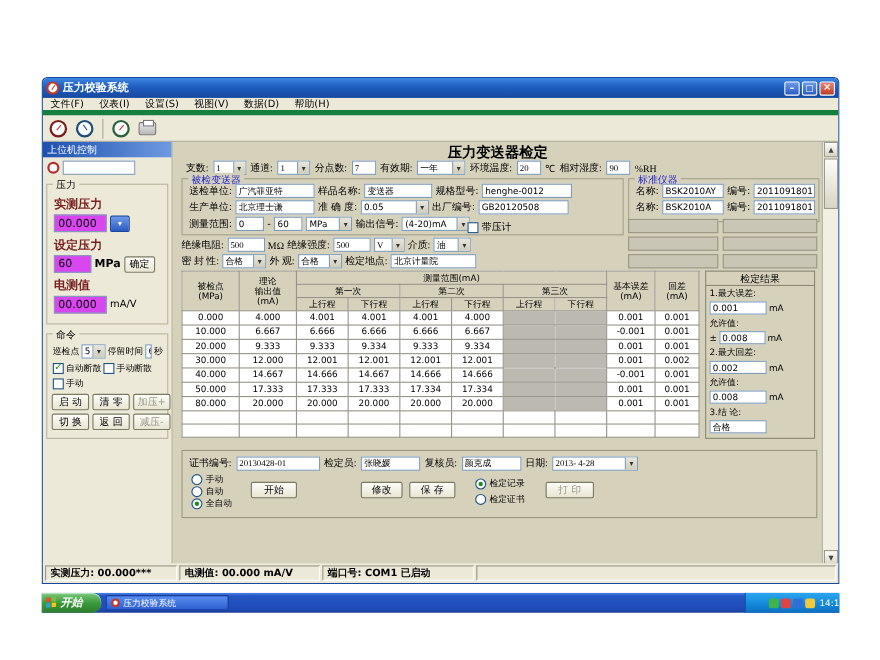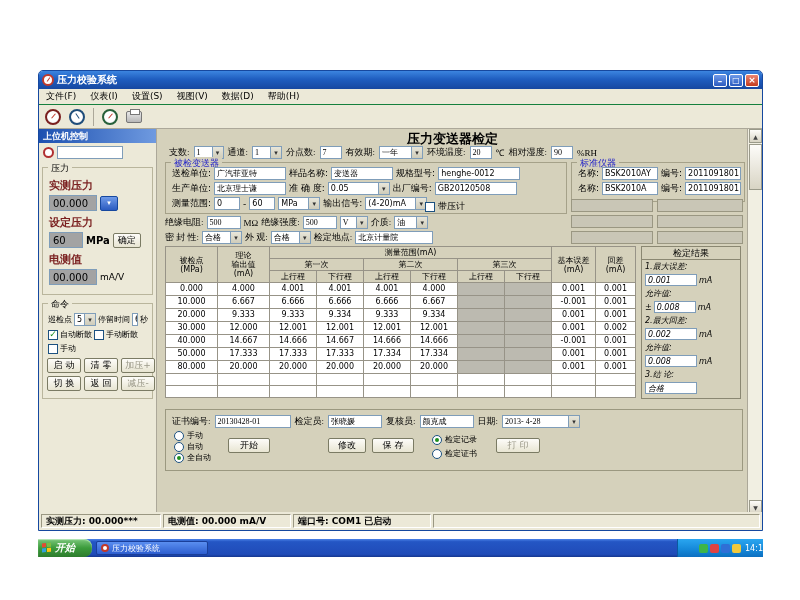--- a/index.html
+++ b/index.html
@@ -11,46 +11,46 @@
   .window{position:absolute;left:0;top:0;width:725px;height:461px;background:#ece9d8;border:1px solid #16489f;border-radius:5px 5px 0 0;}
   .titlebar{height:18px;background:linear-gradient(180deg,#3c85e0 0%,#1f5ec0 45%,#1748a0 100%);border-radius:4px 4px 0 0;display:flex;align-items:center;padding:0 3px;color:#fff;font-size:10px;font-weight:bold;}
   .titlebar .ticon{width:12px;height:12px;margin-right:3px;border-radius:50%;background:#fff;border:2px solid #c0392b;position:relative;}
   .titlebar .ticon::after{content:"";position:absolute;left:4px;top:1px;width:1px;height:5px;background:#c0392b;transform:rotate(35deg);}
   .titlebar .tspacer{flex:1;}
   .wbtn{width:14px;height:13px;margin-left:2px;border-radius:2px;border:1px solid #fff;display:flex;align-items:center;justify-content:center;color:#fff;font-size:9px;line-height:9px;background:linear-gradient(180deg,#6f9ae8,#2b5bc0);}
   .wbtn.close{background:linear-gradient(180deg,#ec8572,#c33c1e);}
   .wbtn.min::after{content:"–";margin-top:3px;}
   .wbtn.max::after{content:"□";font-size:8px;}
   .wbtn.close::after{content:"×";}
-  .menubar{height:16px;background:#ece9d8;display:flex;align-items:center;font-size:9px;border-bottom:1px solid #15803d;}
+  .menubar{height:16px;background:#ece9d8;display:flex;align-items:center;font-size:9px;border-bottom:5px solid #15803d;}
   .mi{padding:1px 7px;cursor:default;}
   .toolbar{height:24px;background:#ece9d8;border-bottom:1px solid #aca899;display:flex;align-items:center;padding:0 4px;gap:4px;}
   .tbicon{width:20px;height:20px;display:flex;align-items:center;justify-content:center;}
   .gauge{width:16px;height:16px;border-radius:50%;background:radial-gradient(circle at 50% 45%,#fff 55%,#d9d9d9 100%);border:2px solid #7a1f1f;position:relative;}
   .gauge::after{content:"";position:absolute;left:6px;top:2px;width:1px;height:6px;background:#c0392b;transform:rotate(40deg);}
   .gauge.blue{border-color:#1f4d7a;}
   .gauge.blue::after{background:#1f4d7a;transform:rotate(-35deg);}
   .gauge.green{border-color:#27613a;}
   .tbsep{width:1px;height:18px;background:#aca899;margin:0 2px;}
   .printer{width:16px;height:12px;background:linear-gradient(#e8e8e8,#b8b8b8);border:1px solid #777;border-radius:2px;position:relative;}
   .printer::after{content:"";position:absolute;left:3px;top:-3px;width:8px;height:4px;background:#fff;border:1px solid #777;}
 
   .contentrow{position:absolute;left:0;top:58px;right:0;height:385px;display:flex;}
 
   
   .leftpanel{width:118px;background:#ece9d8;border-right:1px solid #aca899;position:relative;font-size:9px;}
-  .lp-header{height:14px;background:linear-gradient(90deg,#1c50b0,#6f9ae0);color:#fff;font-size:9px;font-weight:bold;display:flex;align-items:center;padding:0 4px;}
+  .lp-header{height:14px;background:linear-gradient(90deg,#1c50b0,#6f9ae0);color:#fff;font-size:9px;font-weight:normal;display:flex;align-items:center;padding:0 4px;}
   .lp-top{padding:3px 4px 0 4px;display:flex;align-items:center;gap:3px;}
   .panel-icon{width:11px;height:11px;border-radius:50%;background:#fff;border:2px solid #b03030;flex:0 0 auto;}
   .lp-travel{padding:3px 4px 2px 6px;display:flex;align-items:center;gap:4px;}
   .group{border:1px solid #b9b59c;margin:8px 3px 0 3px;position:relative;padding:8px 4px 5px 4px;}
   .group-title{position:absolute;top:-6px;left:5px;background:#ece9d8;padding:0 3px;font-size:9px;}
   .maroon{color:#7a1f1f;font-weight:bold;font-size:11px;margin:2px 0 2px 2px;}
   .vrow{display:flex;align-items:center;gap:3px;margin:1px 0 4px 2px;}
-  .bigbox{display:inline-flex;align-items:center;background:#a3a3a3;border:1px solid #7f9db9;height:16px;padding:0 3px;font-size:10px;min-width:48px;}
+  .bigbox{display:inline-flex;align-items:center;background:#d946ef;border:1px solid #7f9db9;height:16px;padding:0 3px;font-size:10px;min-width:48px;}
   .bluebtn{width:18px;height:15px;background:linear-gradient(180deg,#6f9ae8,#2b5bc0);border:1px solid #16489f;border-radius:2px;display:flex;align-items:center;justify-content:center;}
   .bluebtn::after{content:"▾";color:#fff;font-size:7px;}
   .unit{font-size:10px;font-weight:bold;}
   .btn{display:inline-flex;align-items:center;justify-content:center;background:linear-gradient(180deg,#fdfcf9,#e8e5d2);border:1px solid #7b7b64;border-radius:2px;font-size:9px;height:15px;padding:0 4px;cursor:default;}
   .btn.dis{color:#9a9888;}
   .cmdrow{display:flex;align-items:center;gap:2px;margin:1px 0 3px 1px;font-size:8px;white-space:nowrap;text-align:center;}
   .cb{width:10px;height:10px;border:1px solid #1c5180;background:#fff;display:inline-flex;align-items:center;justify-content:center;font-size:9px;line-height:9px;color:#1e8f1e;flex:0 0 auto;}
   .cb.checked::after{content:"✓";}
   .btngrid{display:grid;grid-template-columns:repeat(3,34px);gap:3px;margin:4px 0 2px 0;}
   .btngrid .btn{padding:0;}
@@ -79,21 +79,21 @@
   #tablewrap{position:absolute;left:8px;top:117px;width:471px;}
   table.grid{border-collapse:collapse;table-layout:fixed;background:#fff;width:470px;}
   .grid th,.grid td{border:1px solid #979387;padding:0;text-align:center;font-size:8px;overflow:hidden;}
   .grid th{background:#d5d1bb;font-weight:normal;white-space:pre-line;line-height:9px;height:12px;}
   .grid td{height:12px;line-height:12px;}
   .grid td.gcell{background:#bcbab0;}
 
   
   #results{position:absolute;left:484px;top:117px;width:100px;height:153px;border:1px solid #8a8772;background:#d5d1bb;font-size:8px;}
   #results .rhead{height:13px;border-bottom:1px solid #8a8772;display:flex;align-items:center;justify-content:center;font-size:9px;}
-  .rrow{display:flex;align-items:center;gap:2px;padding:1px 3px;white-space:nowrap;font-style:italic;}
+  .rrow{display:flex;align-items:center;gap:2px;padding:1px 3px;white-space:nowrap;}
   .rbox{display:inline-flex;align-items:center;background:#fff;border:1px solid #7f9db9;height:12px;padding:0 2px;font-size:8px;min-width:52px;}
 
   
   #g-bottom{left:8px;top:280px;width:578px;height:62px;border:1px solid #9b9880;}
   #b-certrow{top:5px;left:6px;gap:4px;}
   .rb{width:10px;height:10px;border:1px solid #1c5180;border-radius:50%;background:#fff;position:relative;flex:0 0 auto;}
   .rb.sel::after{content:"";position:absolute;left:2px;top:2px;width:4px;height:4px;background:#1e8f1e;border-radius:50%;}
   .radrow{position:absolute;display:flex;align-items:center;gap:3px;font-size:8px;white-space:nowrap;}
 
   

